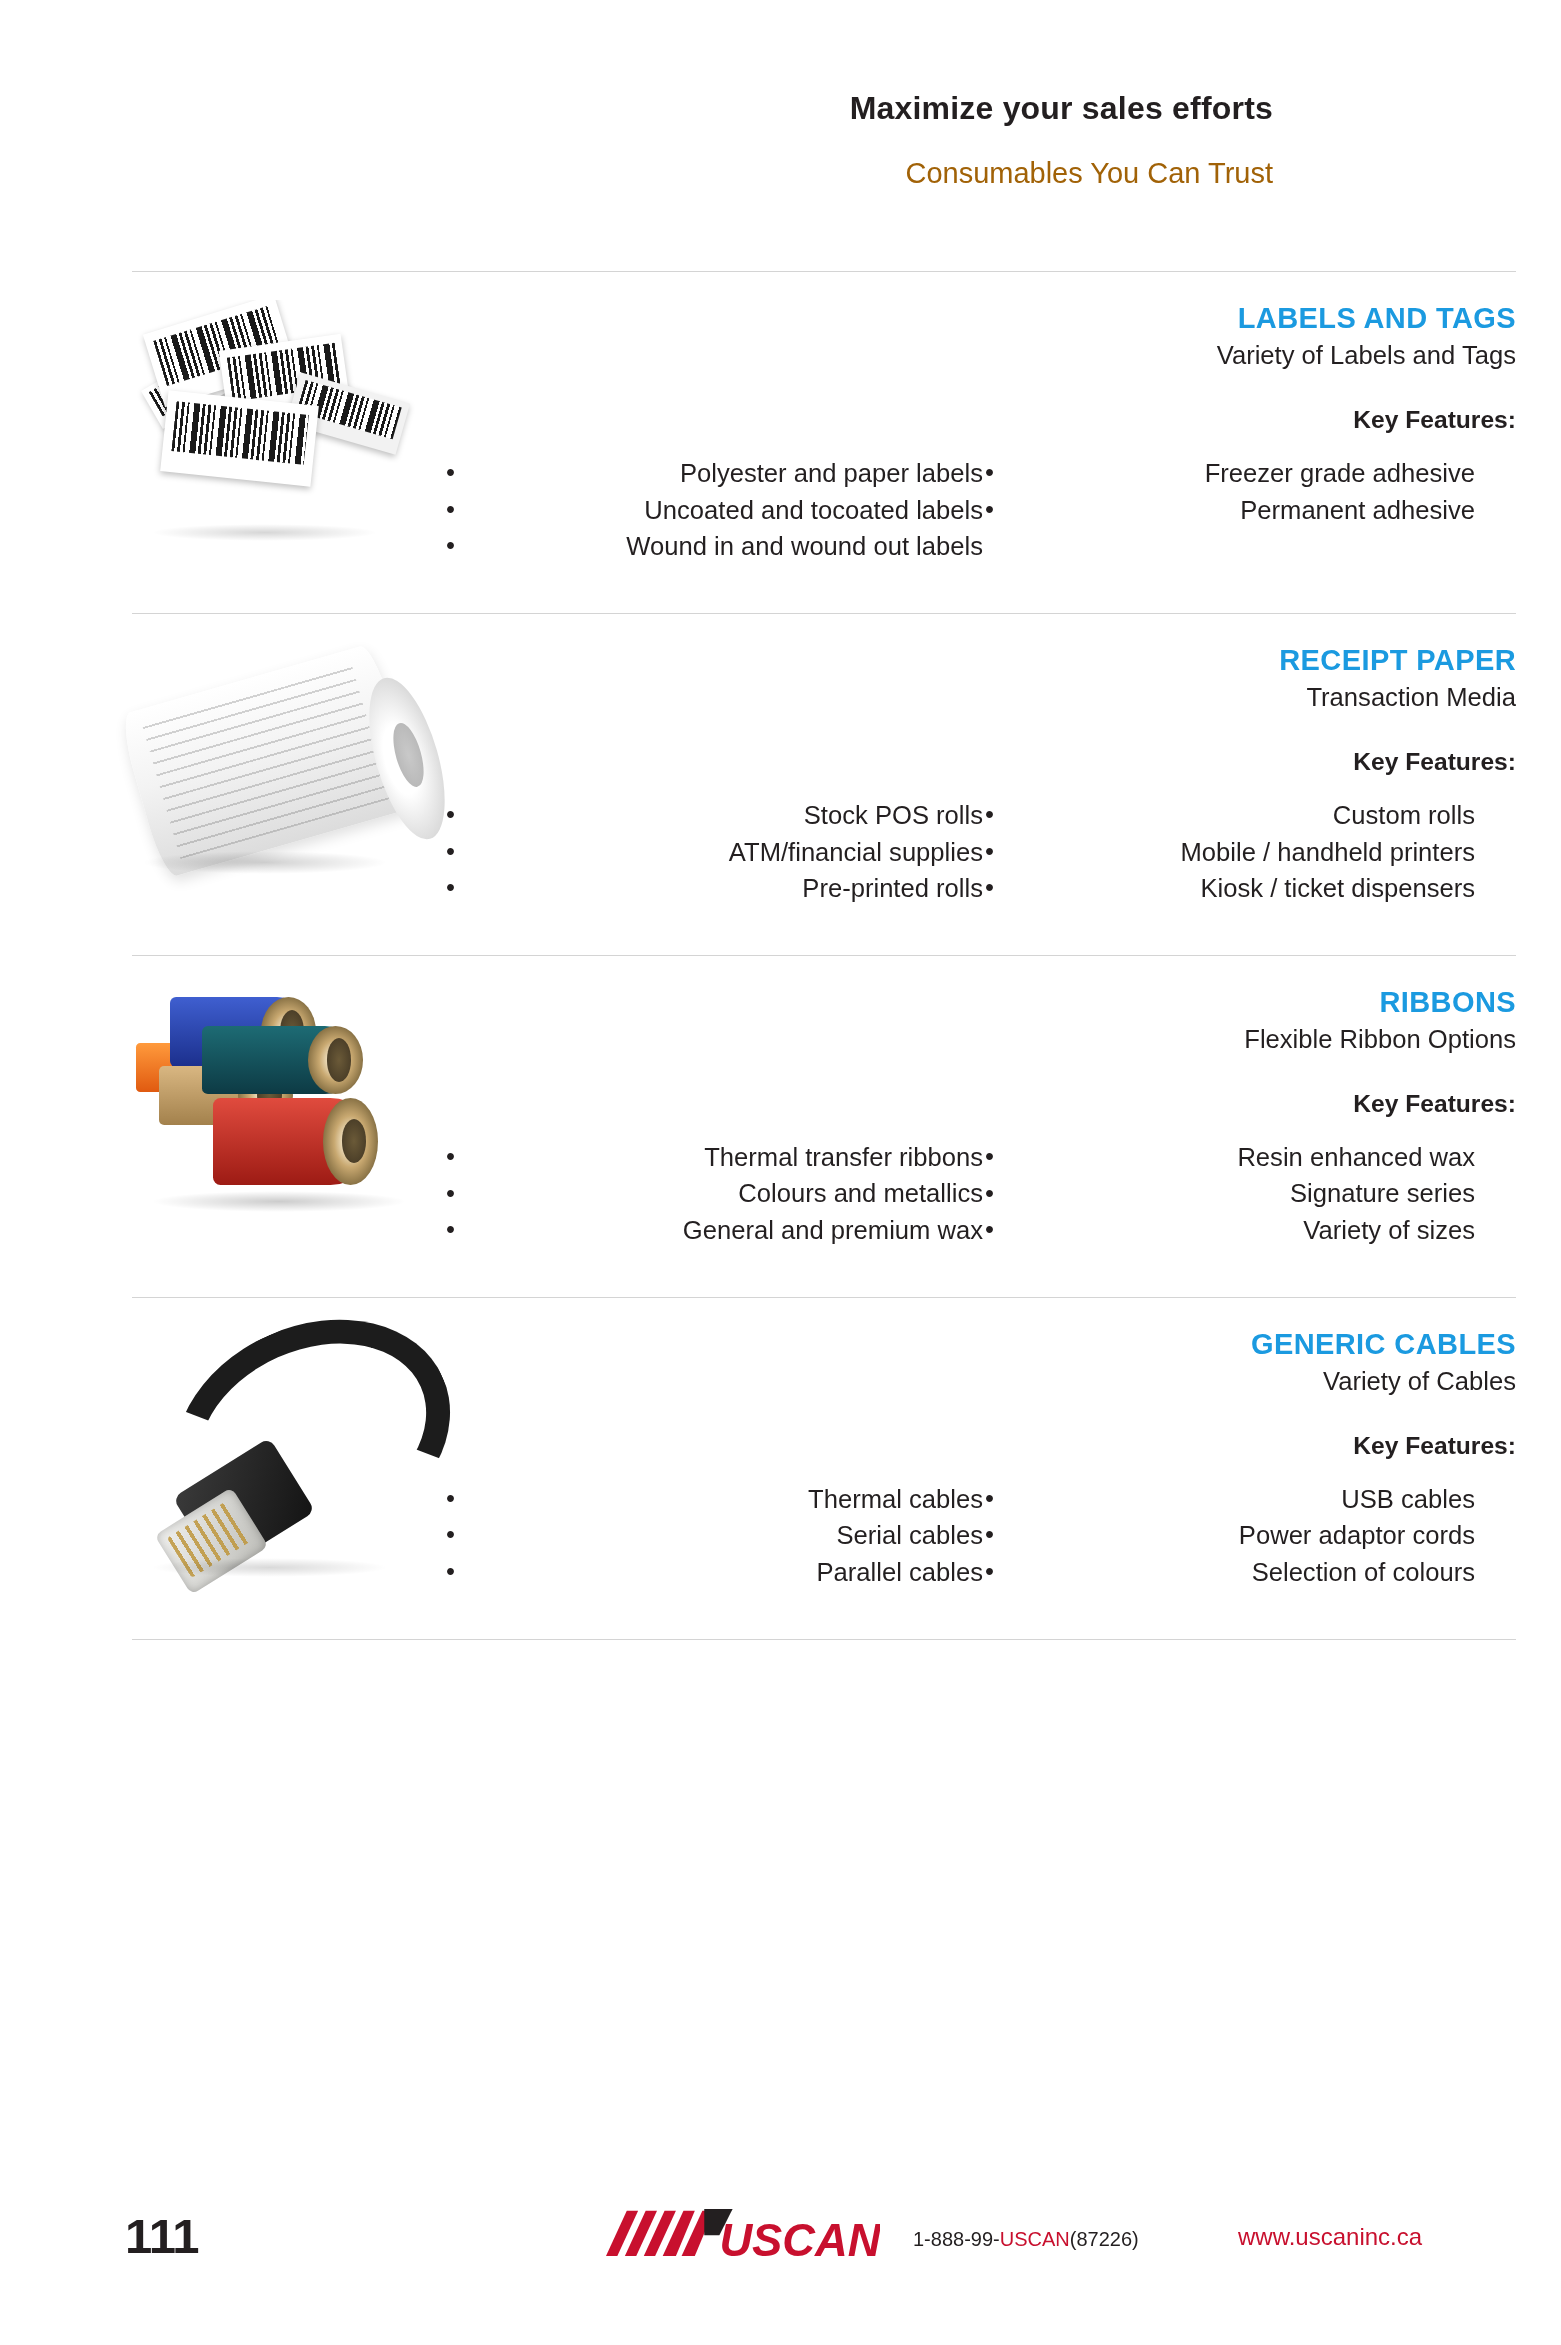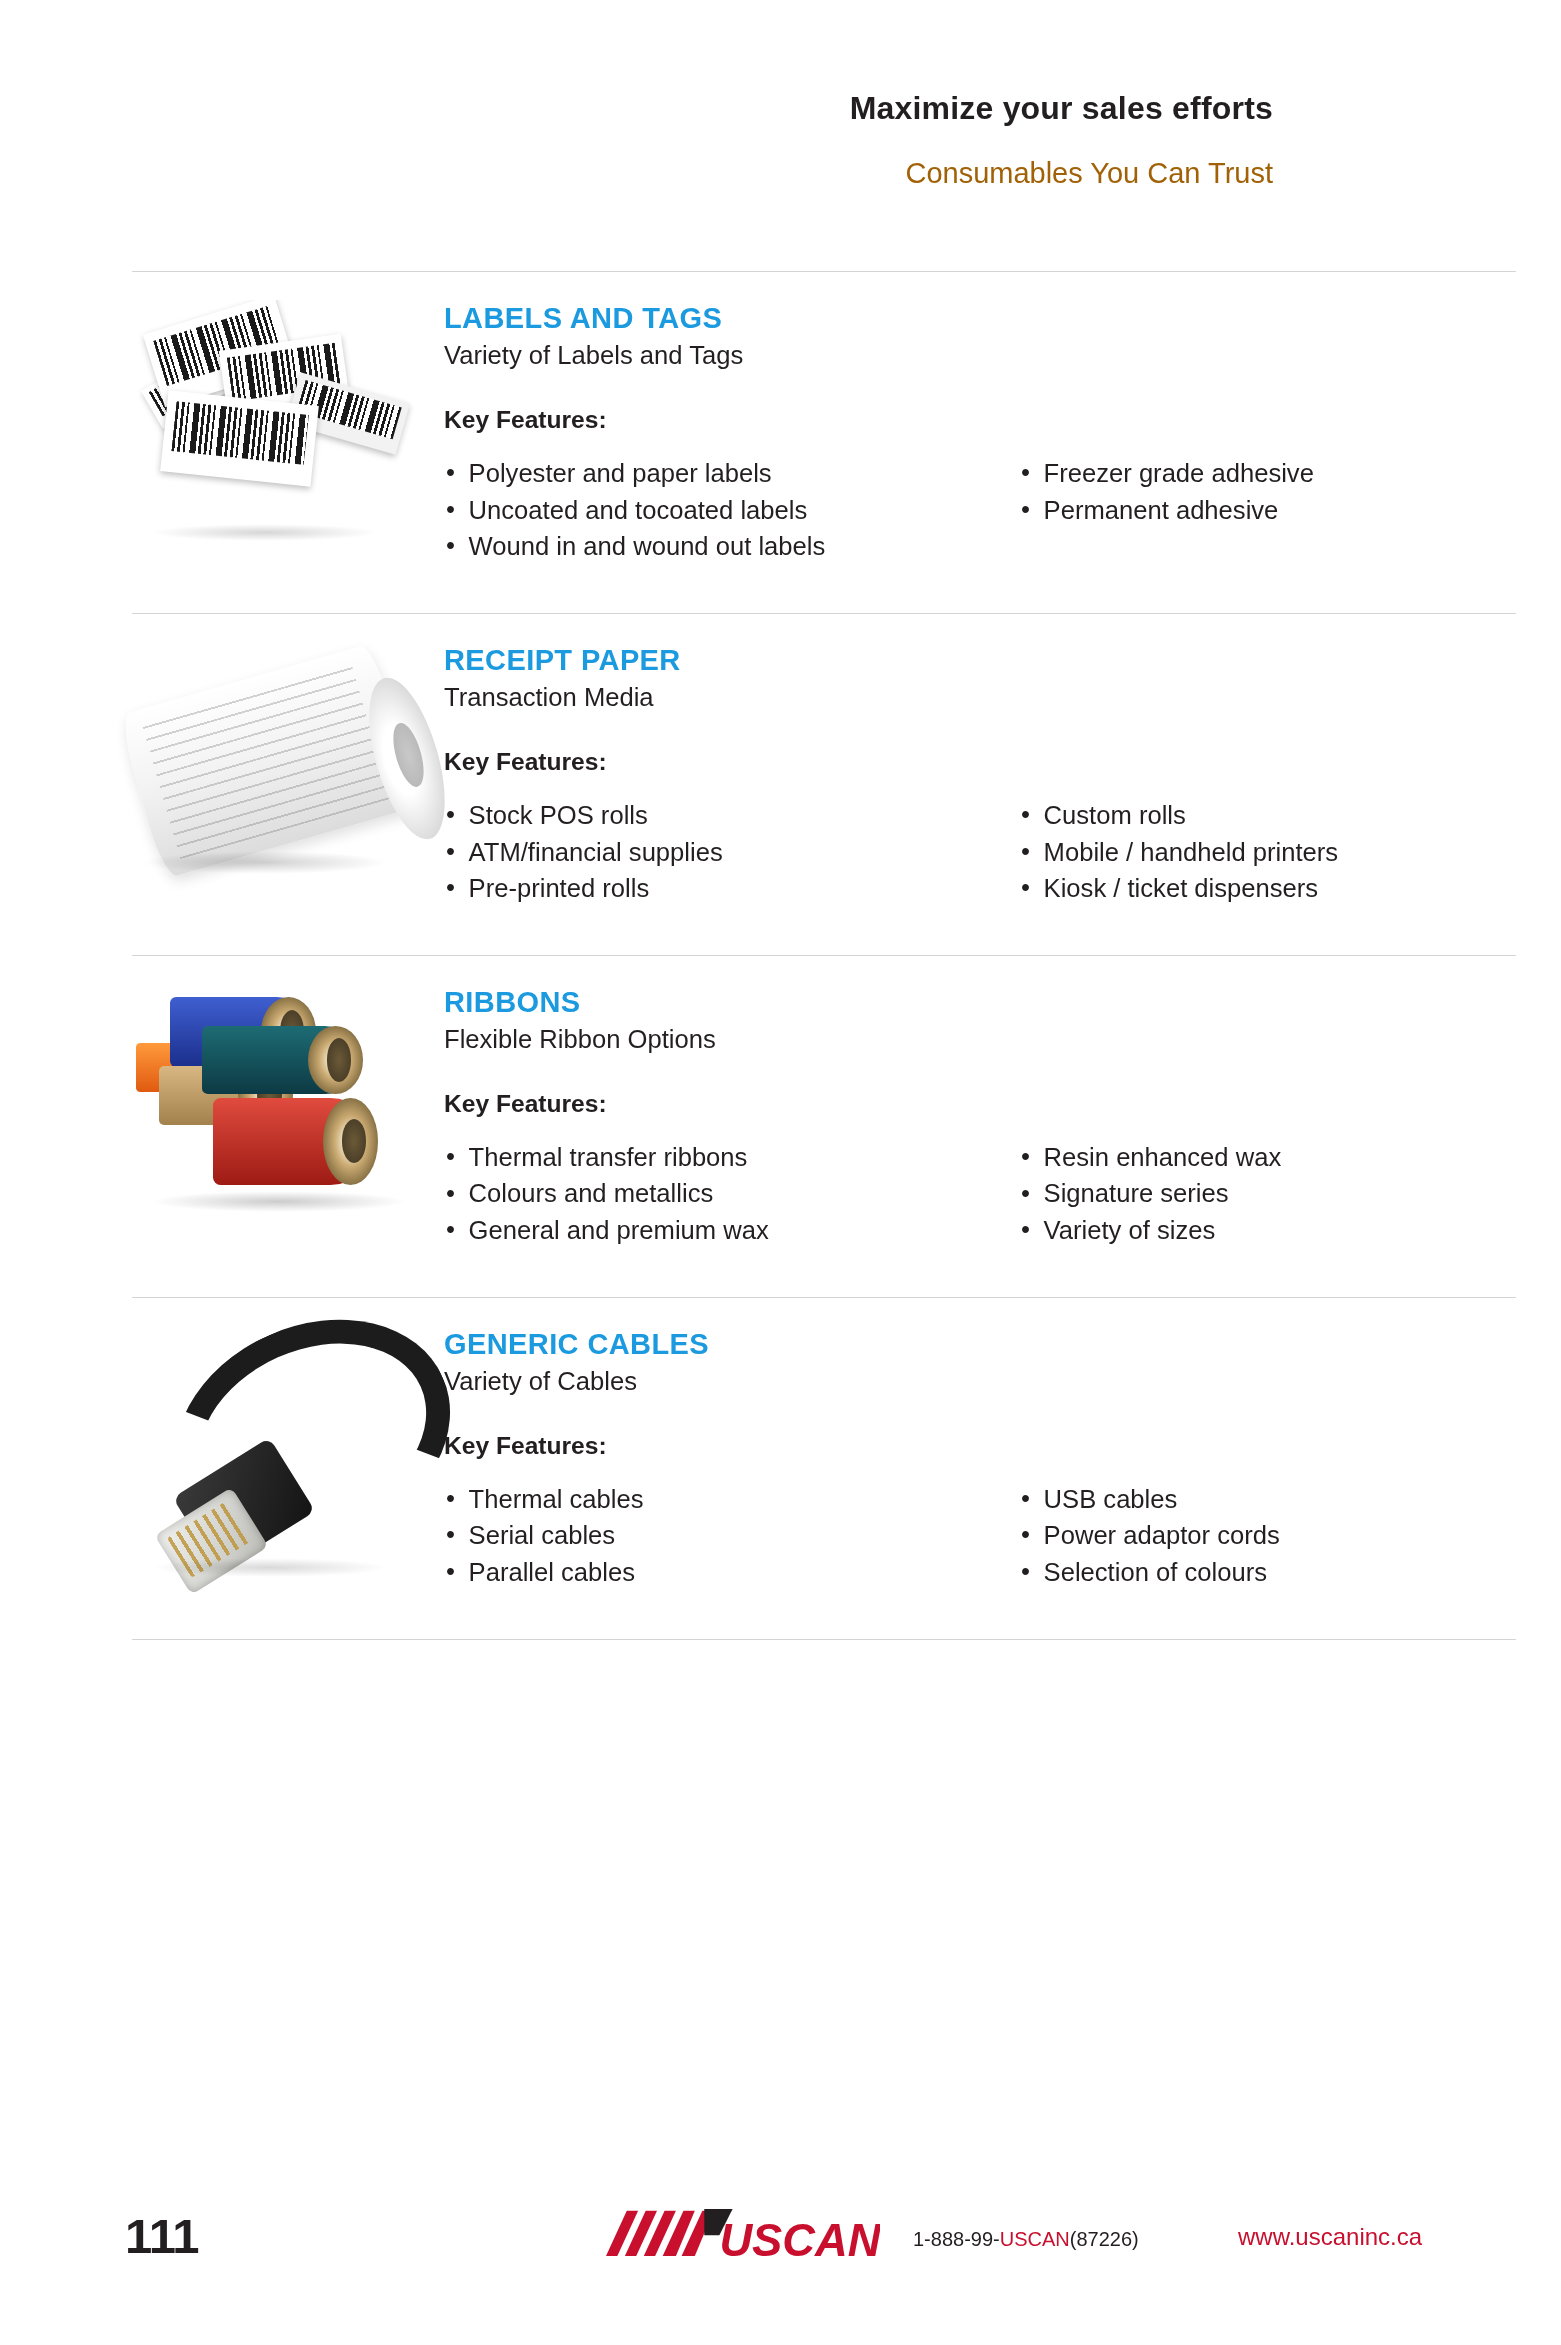--- a/index.html
+++ b/index.html
@@ -58,20 +58,21 @@
   }
   .section {
     position: relative;
     min-height: 341px;
     padding: 0;
   }
   .section-inner {
     position: relative;
     display: flex;
     align-items: flex-start;
+    text-align: right;
   }
   .thumb {
     width: 312px;
     min-height: 284px;
     flex: 0 0 312px;
     position: relative;
   }
   .content {
     flex: 1 1 auto;
     padding-top: 30px;
@@ -91,21 +92,20 @@
     line-height: 1.15;
   }
   .kf-label {
     font-size: 24.6px;
     font-weight: bold;
     color: #231f20;
     margin: 0 0 21px 0;
   }
   .cols {
     display: flex;
-    gap: 36px;
   }
   .col {
     width: 539px;
     flex: 0 0 539px;
   }
   .col.col2 {
     width: 492px;
     flex: 0 0 492px;
   }
   ul.feat {

